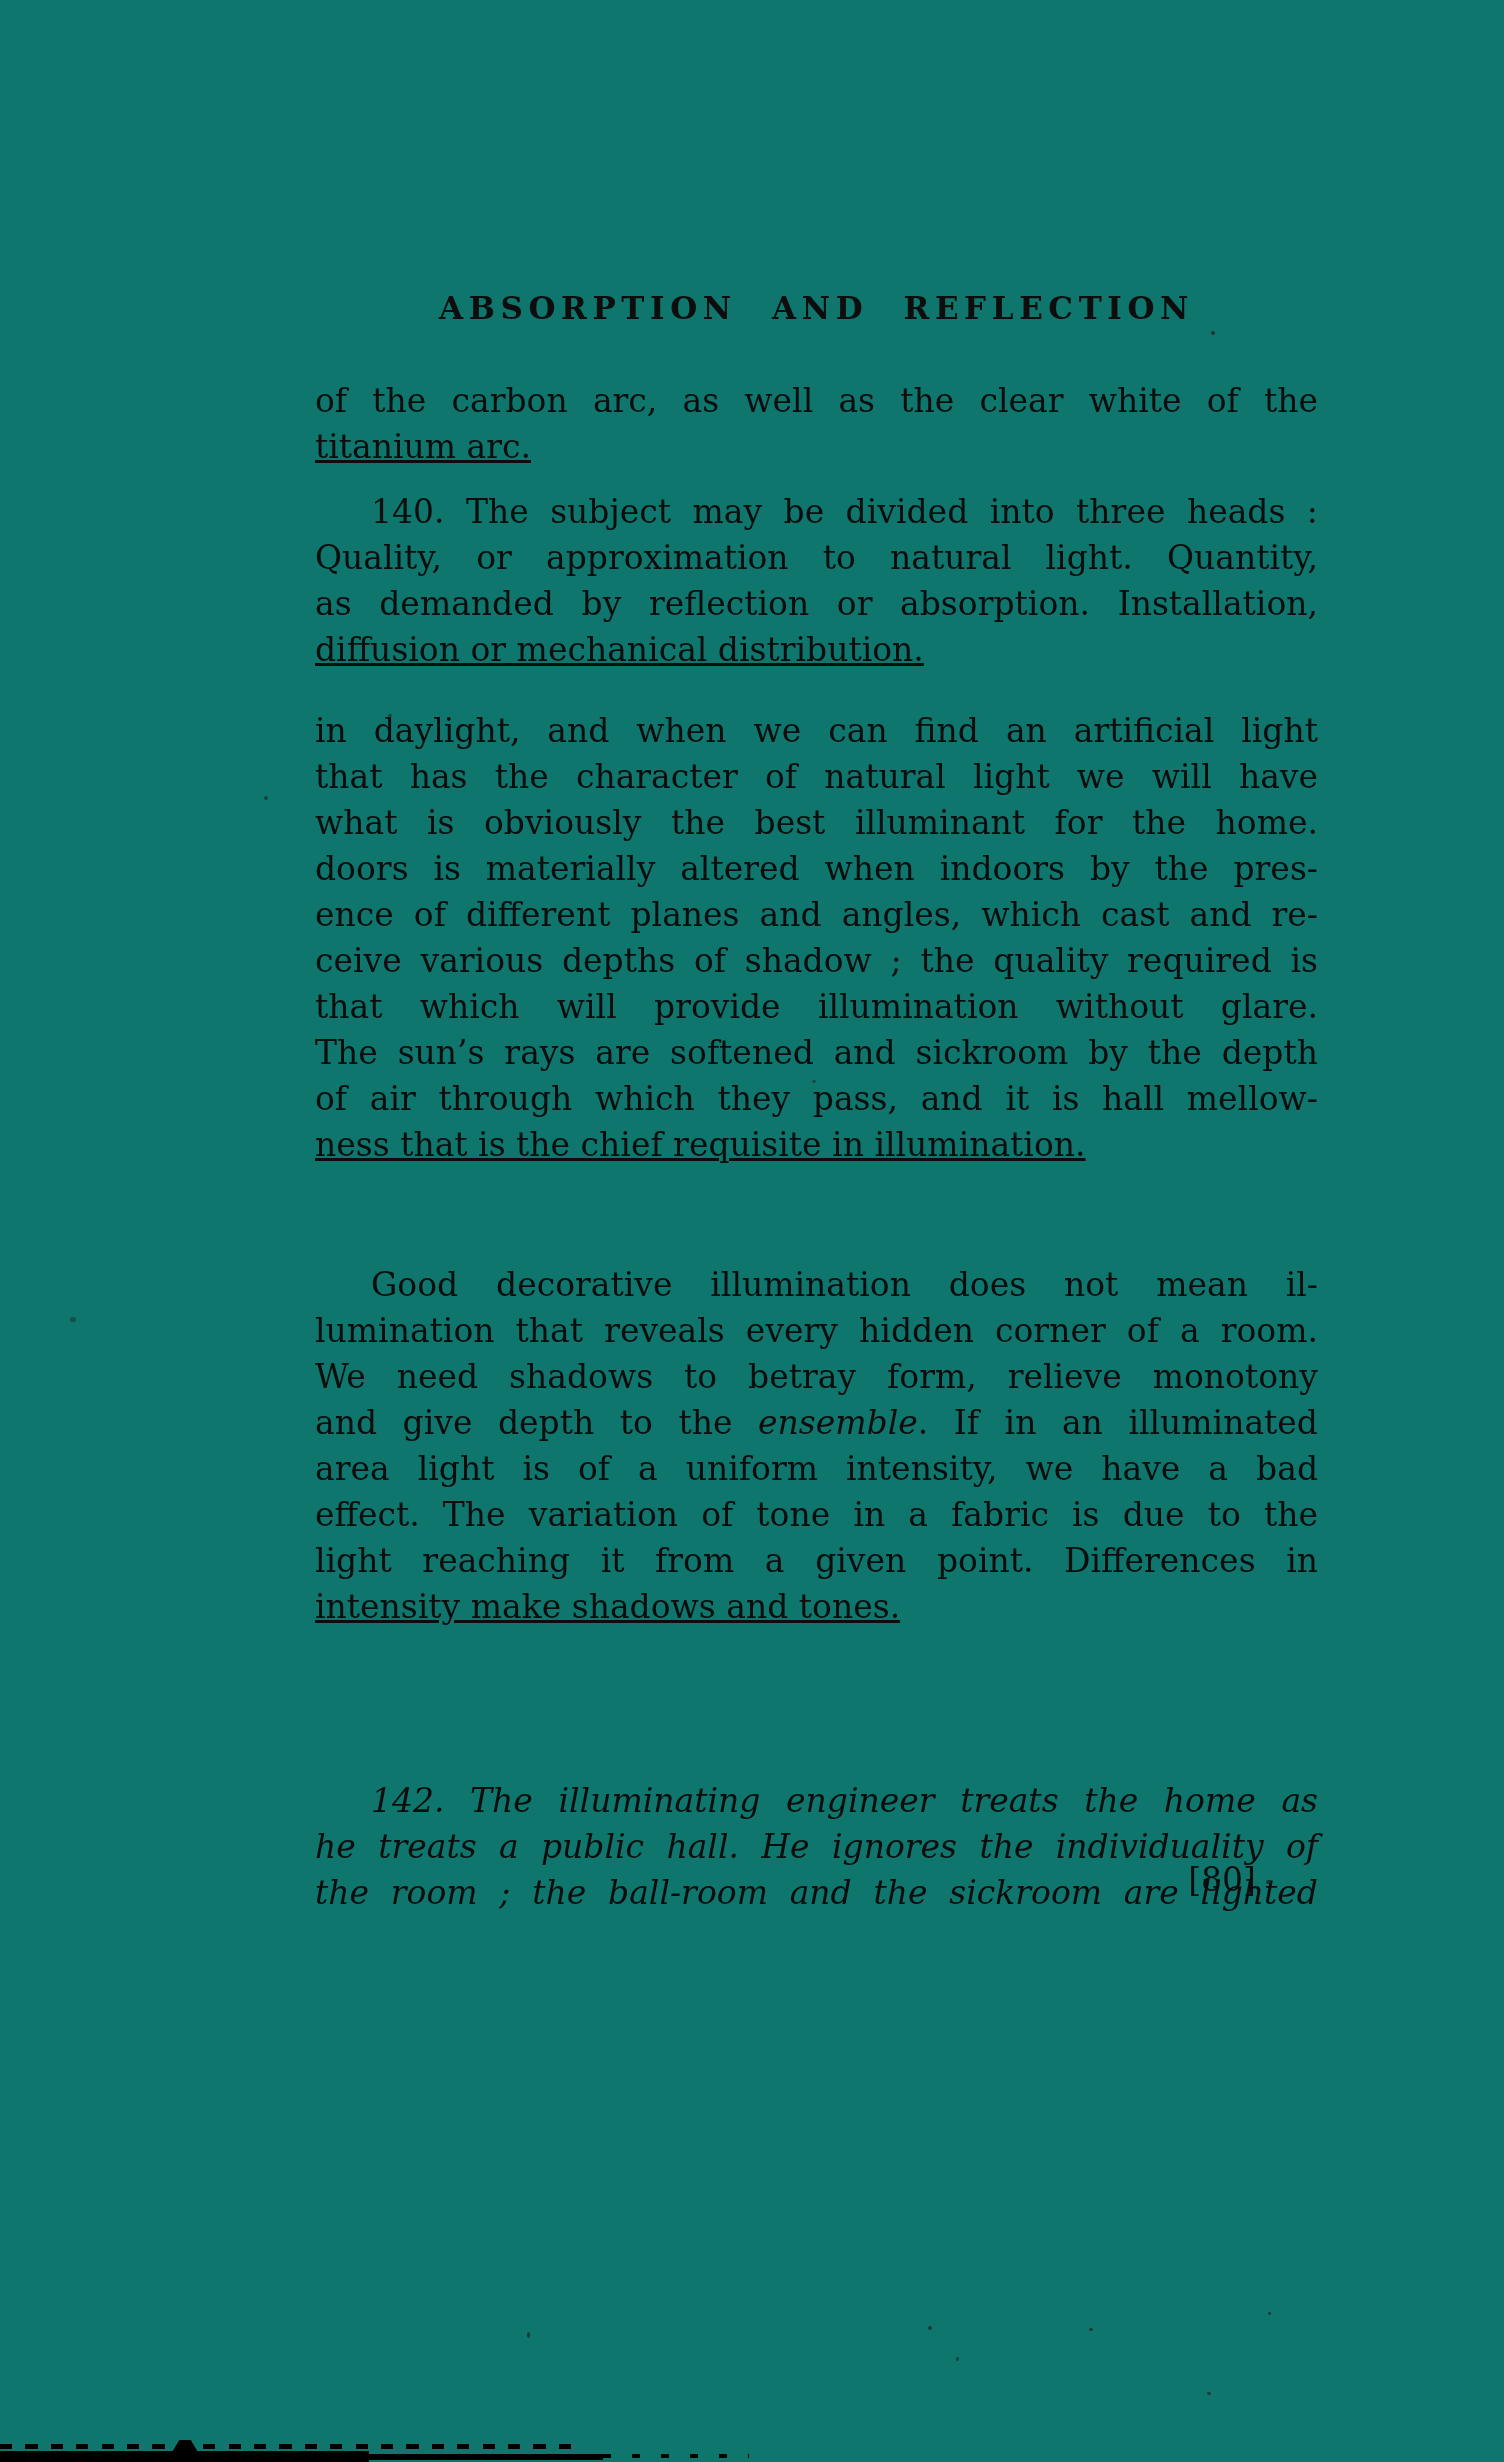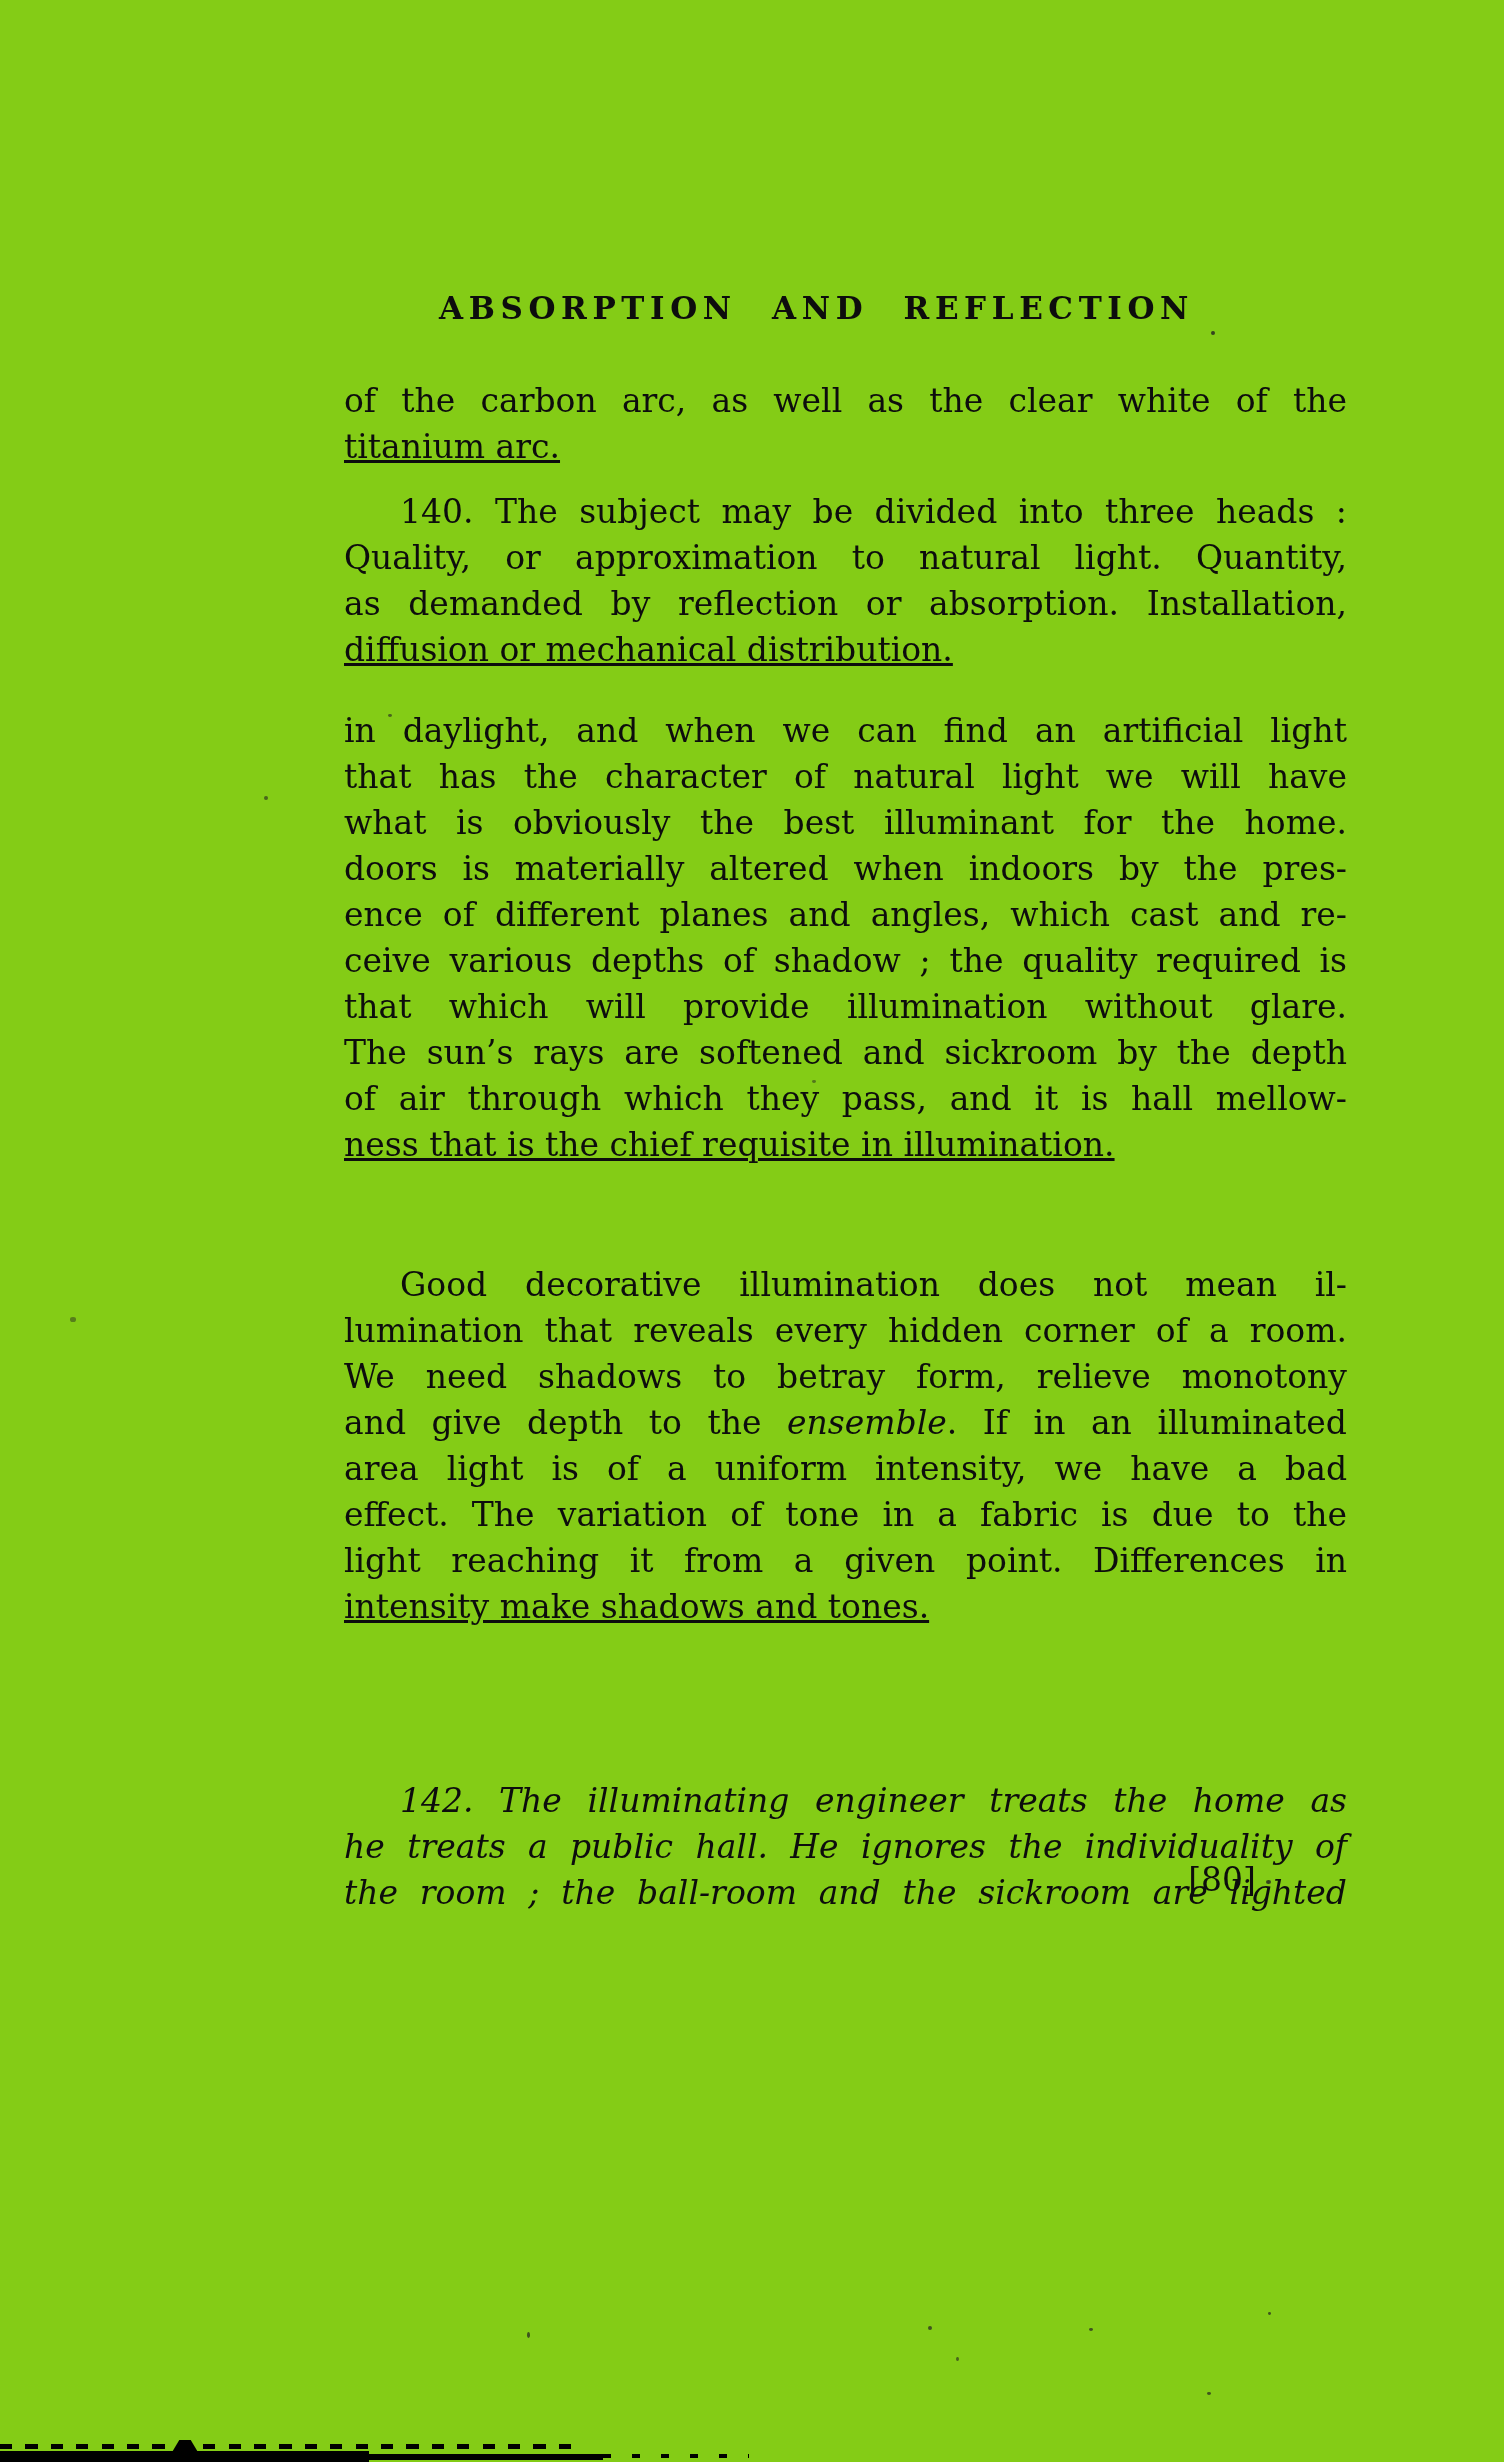--- a/index.html
+++ b/index.html
@@ -4,31 +4,31 @@
 <style>
   * { margin:0; padding:0; box-sizing:border-box; }
   html,body { background:#ffffff; }
   body {
     position:relative;
     width:1505px; height:2462px;
     font-family:"DejaVu Serif", "Liberation Serif", serif;
     color:#0d0d0d;
     overflow:hidden;
   }
-  .page { position:absolute; inset:0; background:#84cc16; }
+  .page { position:absolute; inset:0; background:#0f766e; }
 
   .title {
     position:absolute; left:315px; width:1003px; top:290px;
     text-align:center; font-weight:bold; font-size:31px;
     letter-spacing:5.6px; word-spacing:19px; white-space:nowrap;
   }
 
   .para {
     position:absolute; left:315px; width:1003px;
-    font-size:33px; line-height:46px;margin-left:29px;
+    font-size:33px; line-height:46px;
   }
   .line { text-align:justify; text-align-last:justify; }
   .line-last { text-align-last:left;text-decoration:underline; }
   .line-indent { text-indent:56px; }
 
   .p-intro { top:378px; }
   .p-140  { top:489px; }
   .p-141  { top:708px; }
   .p-good { top:1262px; }
   .p-142  { top:1778px;font-style:italic; }

